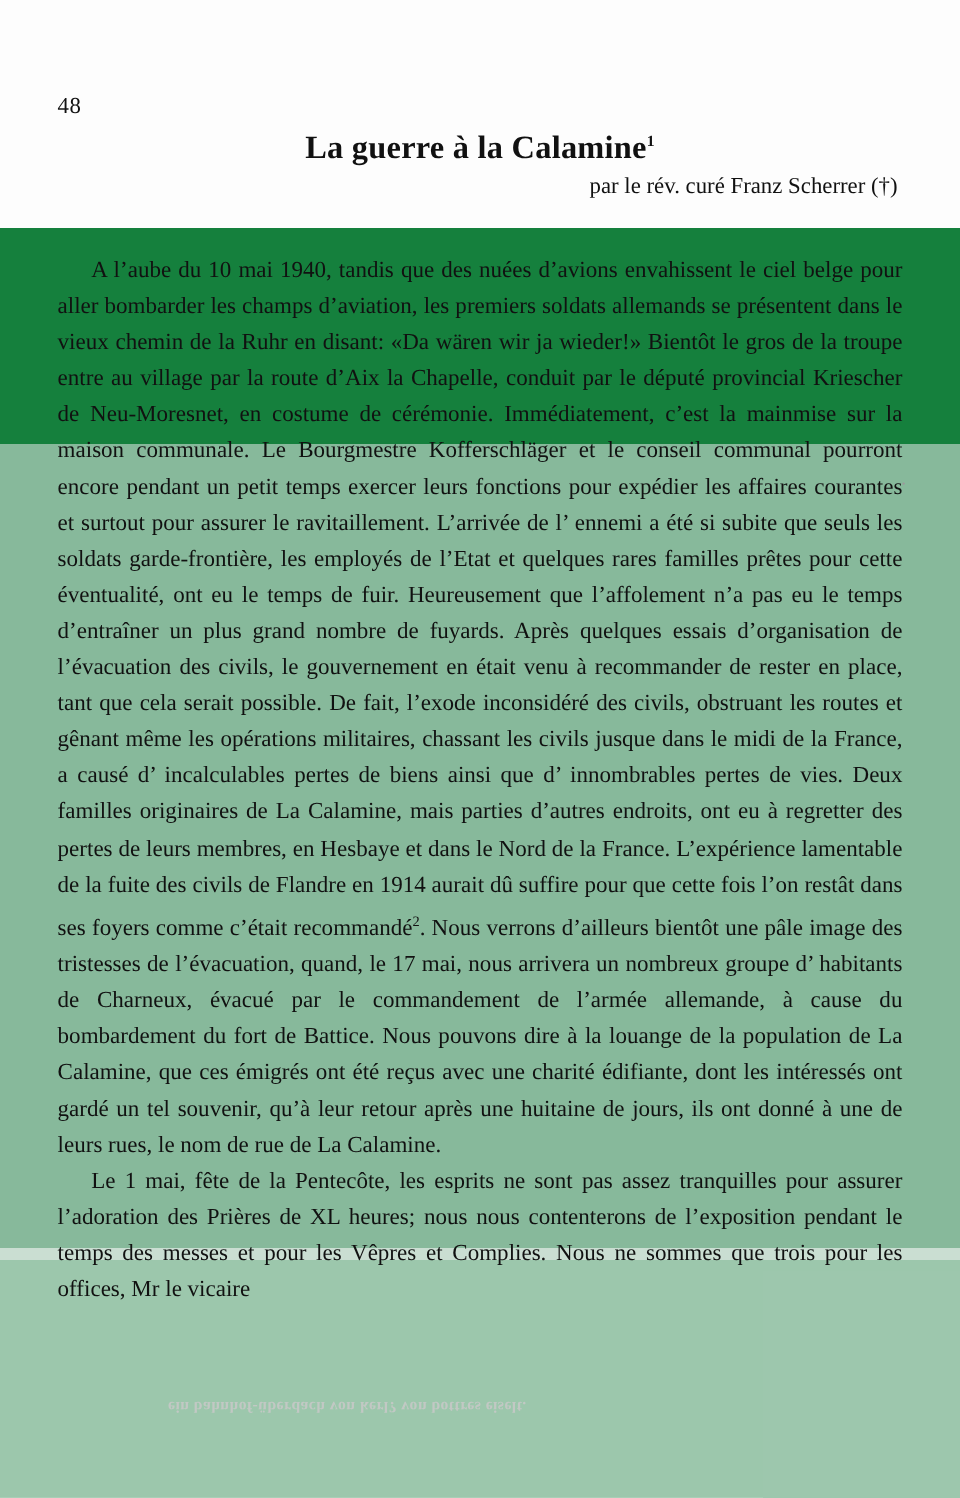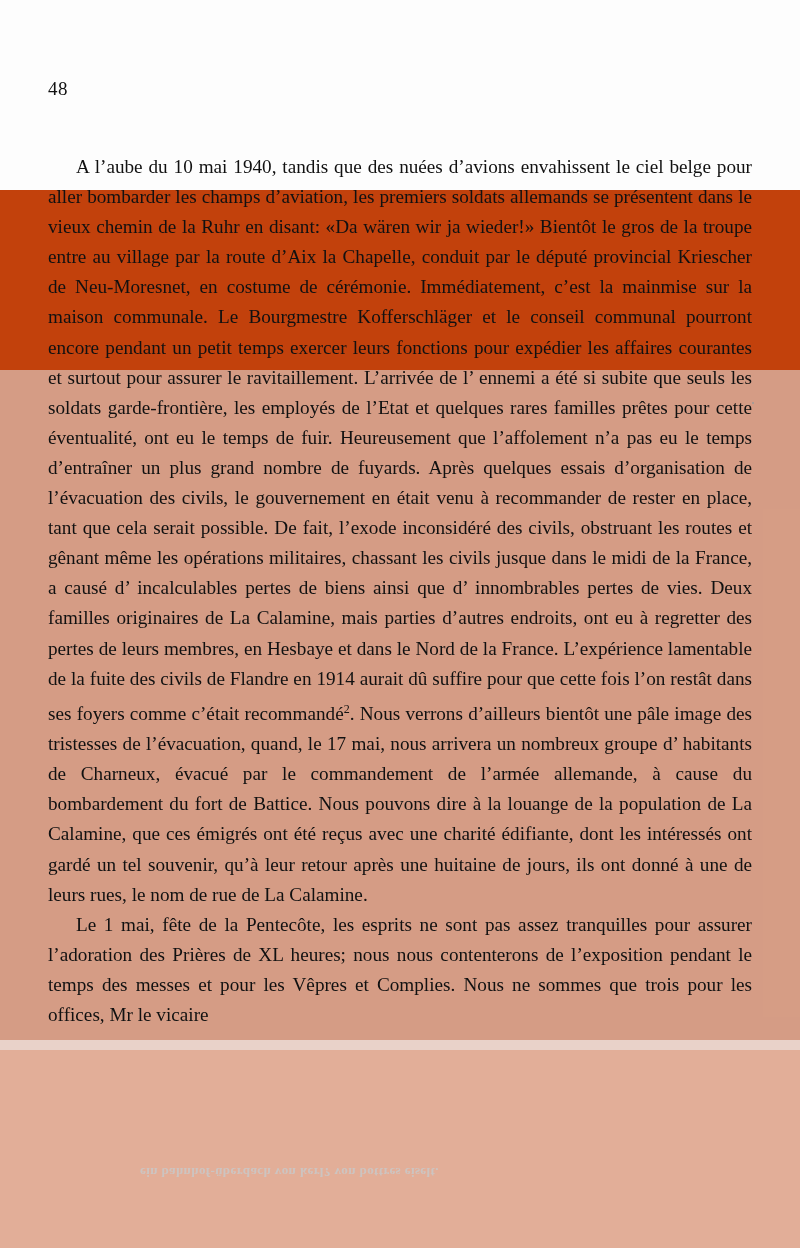--- a/index.html
+++ b/index.html
@@ -11,21 +11,21 @@
     height: 1248px;
     background: #ffffff;
     font-family: "Liberation Serif", serif;
     color: #111111;
     position: relative;
     overflow: hidden;
   }
   .page {
     position: absolute;
     inset: 0;
-    background: #c2410c;
+    background: #15803d;
   }
   
   .scan-tint {
     position: absolute;
     left: 0; right: 0;
     pointer-events: none;
   }
   .tint-a { top: 0; height: 190px; background: #fdfdfd; }
   .tint-b { top: 370px; height: 680px; background: rgba(230,232,233,0.55); }
   .tint-c { top: 1040px; height: 208px; background: rgba(247,247,247,0.6); }
@@ -113,21 +113,23 @@
   <div class="scan-tint tint-b"></div>
   <div class="scan-tint tint-c"></div>
 
   <div class="speck" style="left:752px; top:402px;"></div>
   <div class="speck" style="left:511px; top:379px;"></div>
 
   <div class="folio">48</div>
 
   <div class="content">
 
+    <h1 class="title"><span>La guerre à la Calamine</span><sup>1</sup></h1>
 
+    <div class="byline">par le rév. curé Franz Scherrer (†)</div>
 
     <div class="body-text">
       <p><span>A l’aube du 10 mai 1940, tandis que des nuées d’avions envahissent le ciel belge pour aller bombarder les champs d’aviation, les premiers soldats allemands se présentent dans le vieux chemin de la Ruhr en disant: «Da wären wir ja wieder!» Bientôt le gros de la troupe entre au village par la route d’Aix la Chapelle, conduit par le député provincial Kriescher de Neu-Moresnet, en costume de cérémonie. Immédiatement, c’est la mainmise sur la maison communale. Le Bourgmestre Kofferschläger et le conseil communal pourront encore pendant un petit temps exercer leurs fonctions pour expédier les affaires courantes et surtout pour assurer le ravitaillement. L’arrivée de l’ ennemi a été si subite que seuls les soldats garde-frontière, les employés de l’Etat et quelques rares familles prêtes pour cette éventualité, ont eu le temps de fuir. Heureusement que l’affolement n’a pas eu le temps d’entraîner un plus grand nombre de fuyards. Après quelques essais d’organisation de l’évacuation des civils, le gouvernement en était venu à recommander de rester en place,   tant que cela serait possible. De fait, l’exode inconsidéré des civils, obstruant les routes et gênant même les opérations militaires, chassant les civils jusque dans le midi de la France, a causé d’ incalculables pertes de biens ainsi que d’ innombrables pertes de vies. Deux familles originaires de La Calamine, mais parties d’autres endroits, ont eu à regretter des pertes de leurs membres, en Hesbaye et dans le Nord de la France. L’expérience lamentable de la fuite des civils de Flandre en 1914 aurait dû suffire pour que cette fois l’on restât dans ses foyers comme c’était recommandé</span><sup>2</sup><span>. Nous verrons d’ailleurs bientôt une pâle image des tristesses de l’évacuation, quand, le 17 mai, nous arrivera un nombreux groupe d’ habitants de Charneux, évacué par le commandement de l’armée allemande, à cause du bombardement du fort de Battice. Nous pouvons dire à la louange de la population de La Calamine, que ces émigrés ont été reçus avec une charité édifiante, dont les intéressés ont gardé un tel souvenir, qu’à leur retour après une huitaine de jours, ils ont donné à une de leurs rues, le nom de rue de La Calamine.</span></p>
       <p>Le 1 mai, fête de la Pentecôte, les esprits ne sont pas assez tranquilles pour assurer l’adoration des Prières de XL heures; nous nous contenterons de l’exposition pendant le temps des messes et pour les Vêpres et Complies. Nous ne sommes que trois pour les offices, Mr le vicaire</p>
     </div>
 
   </div>
 
   <div class="bleed">ein bahnhof-überdach von kerl? von bottres eiselt.</div>
 

